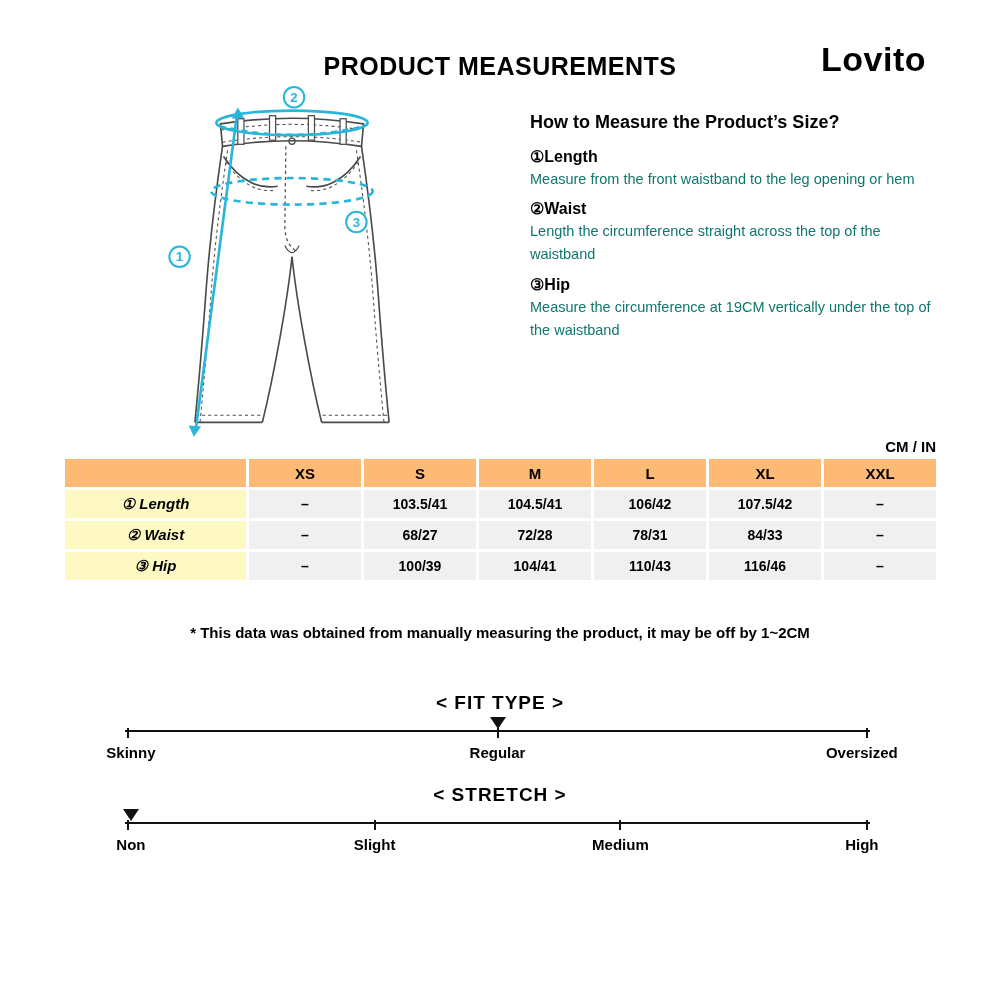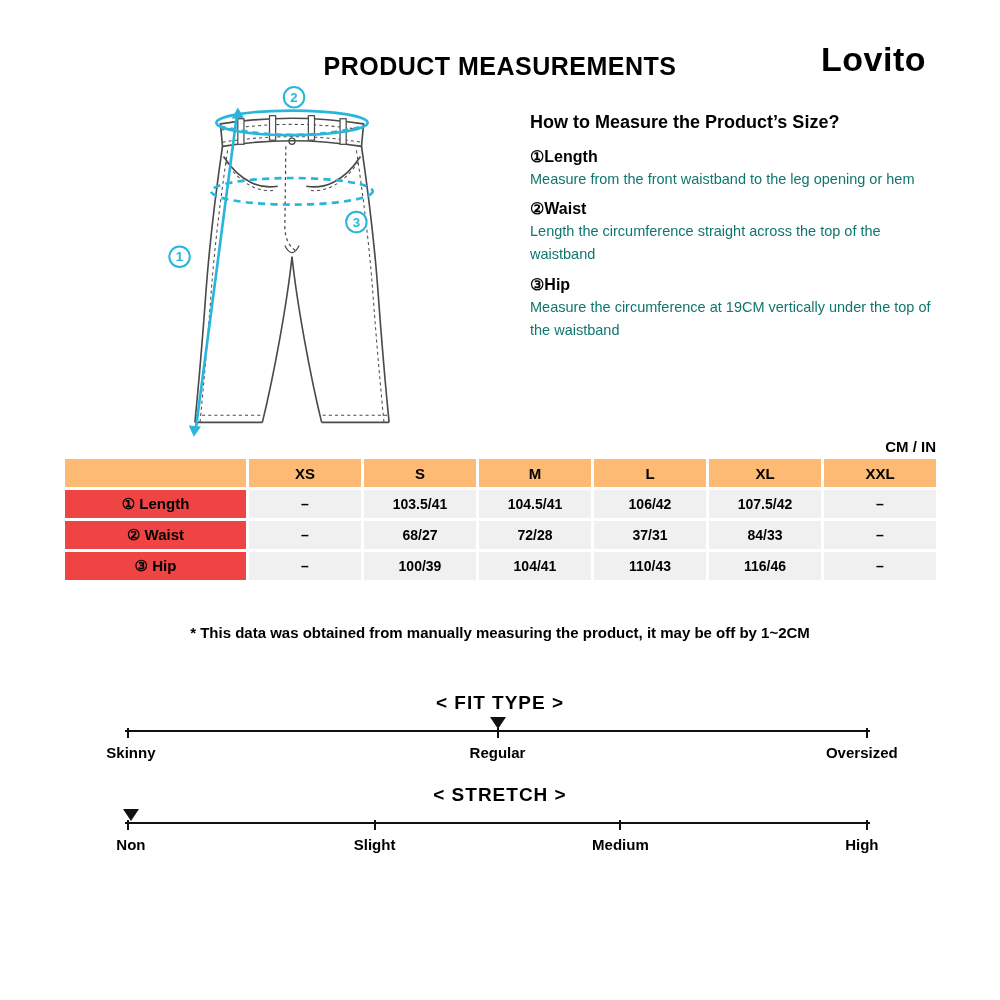--- a/index.html
+++ b/index.html
@@ -29,21 +29,21 @@
 
   table.size-table {
     position:absolute; left:62px; top:456px;
     border-collapse:separate; border-spacing:3px;
   }
   .size-table th, .size-table td {
     height:28px; text-align:center; vertical-align:middle; font-weight:700;
   }
   .size-table th { background:#fdba74; font-size:15px; }
   .size-table td { background:#f0f0f0; font-size:14px; }
-  .size-table td.rowlabel { background:#ef4444; font-size:15px; }
+  .size-table td.rowlabel { background:#fef9c3; font-size:15px;font-style:italic; }
   .col-label { width:181px; } .col-size { width:112px; }
 
   .note {
     position:absolute; top:624px; left:0; width:100%;
     text-align:center; font-size:15px; font-weight:700;
   }
 
   .scale-title {
     position:absolute; left:0; width:100%; text-align:center;
     font-size:19px; font-weight:800; letter-spacing:1px;
@@ -171,21 +171,21 @@
         <td>104.5/41</td>
         <td>106/42</td>
         <td>107.5/42</td>
         <td>–</td>
       </tr>
       <tr>
         <td class="rowlabel">② Waist</td>
         <td>–</td>
         <td>68/27</td>
         <td>72/28</td>
-        <td>37/31</td>
+        <td>78/31</td>
         <td>84/33</td>
         <td>–</td>
       </tr>
       <tr>
         <td class="rowlabel">③ Hip</td>
         <td>–</td>
         <td>100/39</td>
         <td>104/41</td>
         <td>110/43</td>
         <td>116/46</td>

